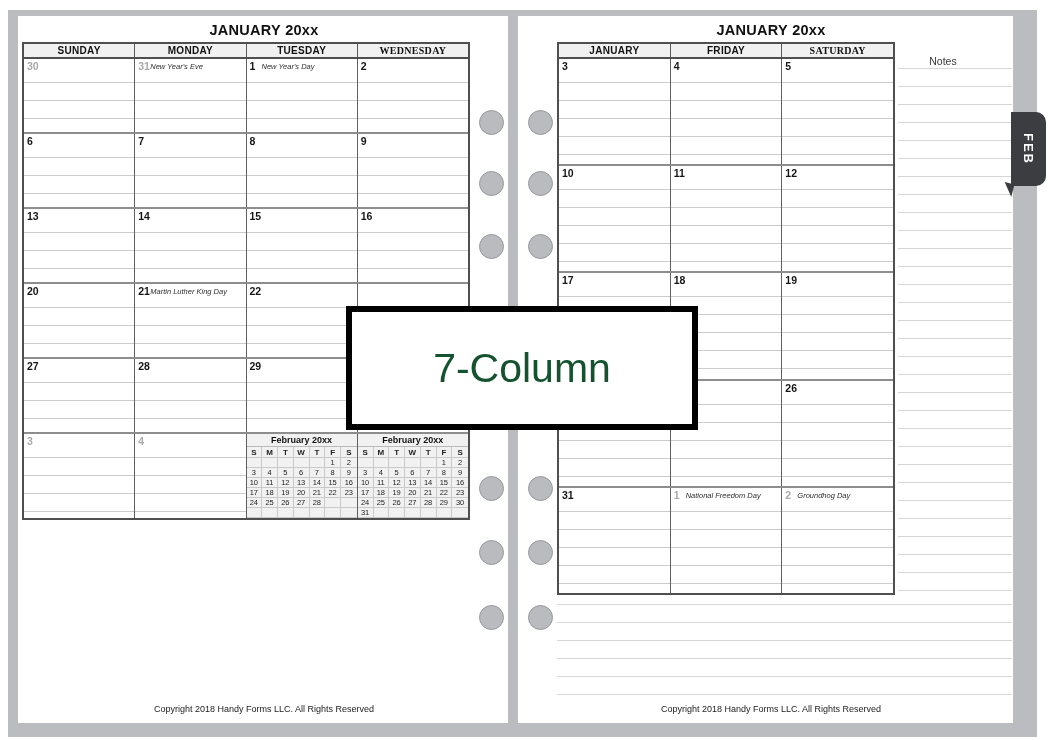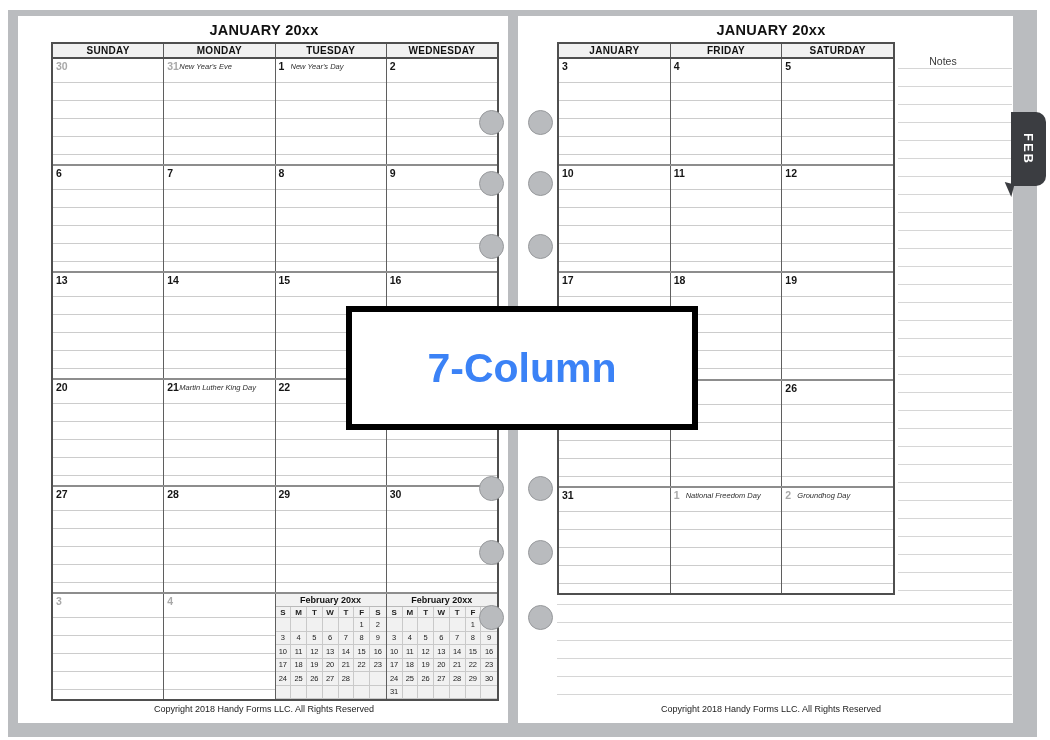--- a/index.html
+++ b/index.html
@@ -9,26 +9,26 @@
   .frame { position:absolute; left:8px; top:10px; width:1029px; height:727px; background:var(--frame-gray,#babcbf); }
   .page { position:absolute; top:16px; height:707px; background:var(--page-bg,#fff); }
   .page-left  { left:18px;  width:490px; }
   .page-right { left:518px; width:495px; }
 
   .page-title { position:absolute; top:6px; height:18px; text-align:center; font-size:14.5px; font-weight:bold; color:#111; letter-spacing:.3px; }
   .page-left  .page-title { left:22px; width:448px; }
   .page-right .page-title { left:39px; width:428px; }
 
   .cal-table { position:absolute; border:2px solid #4f4f4f; display:flex; flex-direction:column; background:#fff; }
-  .lp-table { left:33px; top:26px; width:448px; height:659px; }
+  .lp-table { left:4px; top:26px; width:448px; height:478px; }
   .rp-table { left:39px; top:26px; width:338px; height:553px; }
 
   .hdr-row { display:flex; height:15px; border-bottom:2px solid #4f4f4f; background:var(--header-bg,#f1f1f1); flex:0 0 auto; }
   .hcell { flex:1; display:flex; align-items:center; justify-content:center; font-size:10px; font-weight:bold; color:#111; letter-spacing:.3px; border-right:1px solid #5a5a5a; }
-  .hcell:last-child { border-right:none; }
+  .hcell:last-child { border-right:none;font-family:Liberation Serif, serif; }
 
   .cal-body { flex:1; display:flex; flex-direction:column; }
   .wrow { flex:1; display:flex; border-bottom:2px solid #8d8d8d; position:relative; }
   .wrow:last-child { border-bottom:none; }
   .cell { flex:1; position:relative; border-right:1px solid #5f5f5f; overflow:hidden; }
   .cell:last-child, .mini:last-child { border-right:none; }
   .rules { position:absolute; left:0; right:0; top:6px; bottom:2px;
            background:repeating-linear-gradient(to bottom, transparent 0px, transparent 17px, var(--rule-line,#ccc) 17px, var(--rule-line,#ccc) 18px); }
   .num { position:absolute; top:1px; left:3px; font-size:10.5px; font-weight:bold; color:#151515; z-index:2; }
   .num.muted { color:var(--muted-date,#a9a9a9); }
@@ -54,21 +54,21 @@
   .hole { position:absolute; width:25px; height:25px; border-radius:50%; background:var(--hole-fill,#b9bbbe); border:1px solid #97999c; z-index:5; }
 
   .tab { position:absolute; left:1011px; top:112px; width:35px; height:74px; background:var(--tab-bg,#3b3d41);
          border-radius:0 10px 10px 0; display:flex; align-items:center; justify-content:center; z-index:6; }
   .tab-text { writing-mode:vertical-rl; text-orientation:mixed; color:var(--tab-text,#fff); font-size:13px; font-weight:bold; letter-spacing:2px; }
   .tab::after { content:""; position:absolute; left:-8px; bottom:-10px; width:0; height:0;
          border-left:10px solid transparent; border-top:13px solid var(--tab-bg,#3b3d41); transform:rotate(14deg); }
 
   .banner { position:absolute; left:346px; top:306px; width:352px; height:124px; background:#fff; border:6px solid #000;
             display:flex; flex-direction:column; align-items:center; justify-content:center; z-index:10; }
-  .banner-line { font-size:41px; font-weight:bold; color:#3b82f6; line-height:52px; white-space:nowrap; }
+  .banner-line { font-size:41px; font-weight:normal; color:#14532d; line-height:52px; white-space:nowrap; }
 </style>
 </head>
 <body>
 
 <div class="frame"></div>
 
 <div class="page page-left">
   <div class="page-title">JANUARY 20xx</div>
   <div class="cal-table lp-table">
     <div class="hdr-row" id="lp-hdr">

